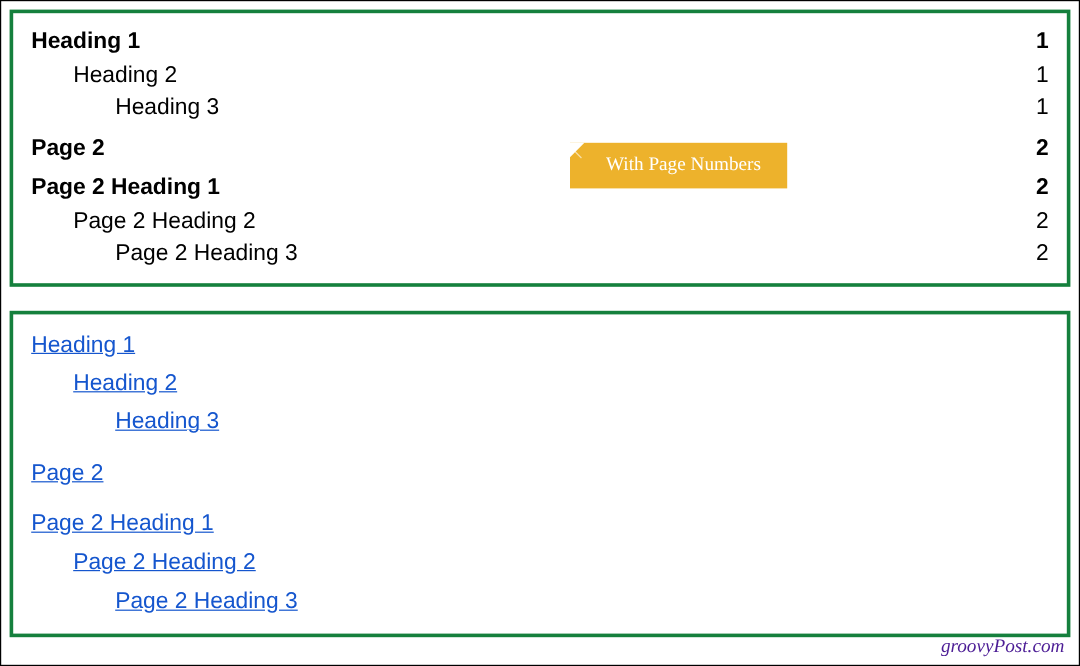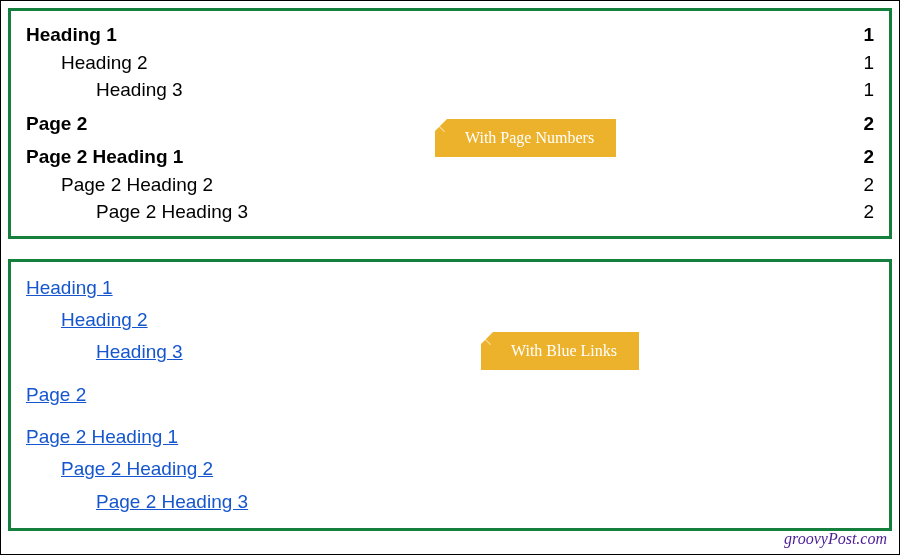--- a/index.html
+++ b/index.html
@@ -73,21 +73,21 @@
       content: "";
       position: absolute;
       top: 1px;
       left: 0;
       width: 15px;
       height: 1px;
       border-bottom: 1px solid rgba(255,255,255,0.6);
       transform: rotate(45deg);
       transform-origin: left top;
     }
-    .callout-1 { top: 108px; left: 424px; }
+    .callout-1 { top: 108px; left: 464px; }
     .callout-2 { top: 70px;  left: 470px; }
 
     .watermark {
       position: absolute;
       bottom: 6px;
       right: 12px;
       font-family: Georgia, 'Times New Roman', serif;
       font-style: italic;
       font-size: 16px;
       color: #4c1d95;
@@ -166,18 +166,15 @@
       <a href="#">Page 2 Heading 1</a>
     </div>
     <div class="link-row indent-1">
       <a href="#">Page 2 Heading 2</a>
     </div>
     <div class="link-row indent-2">
       <a href="#">Page 2 Heading 3</a>
     </div>
   </div>
 
-  <div class="callout callout-2">
-    <span>With Blue Links</span>
-  </div>
 </div>
 
 <div class="watermark">groovyPost.com</div>
 
 </body></html>

